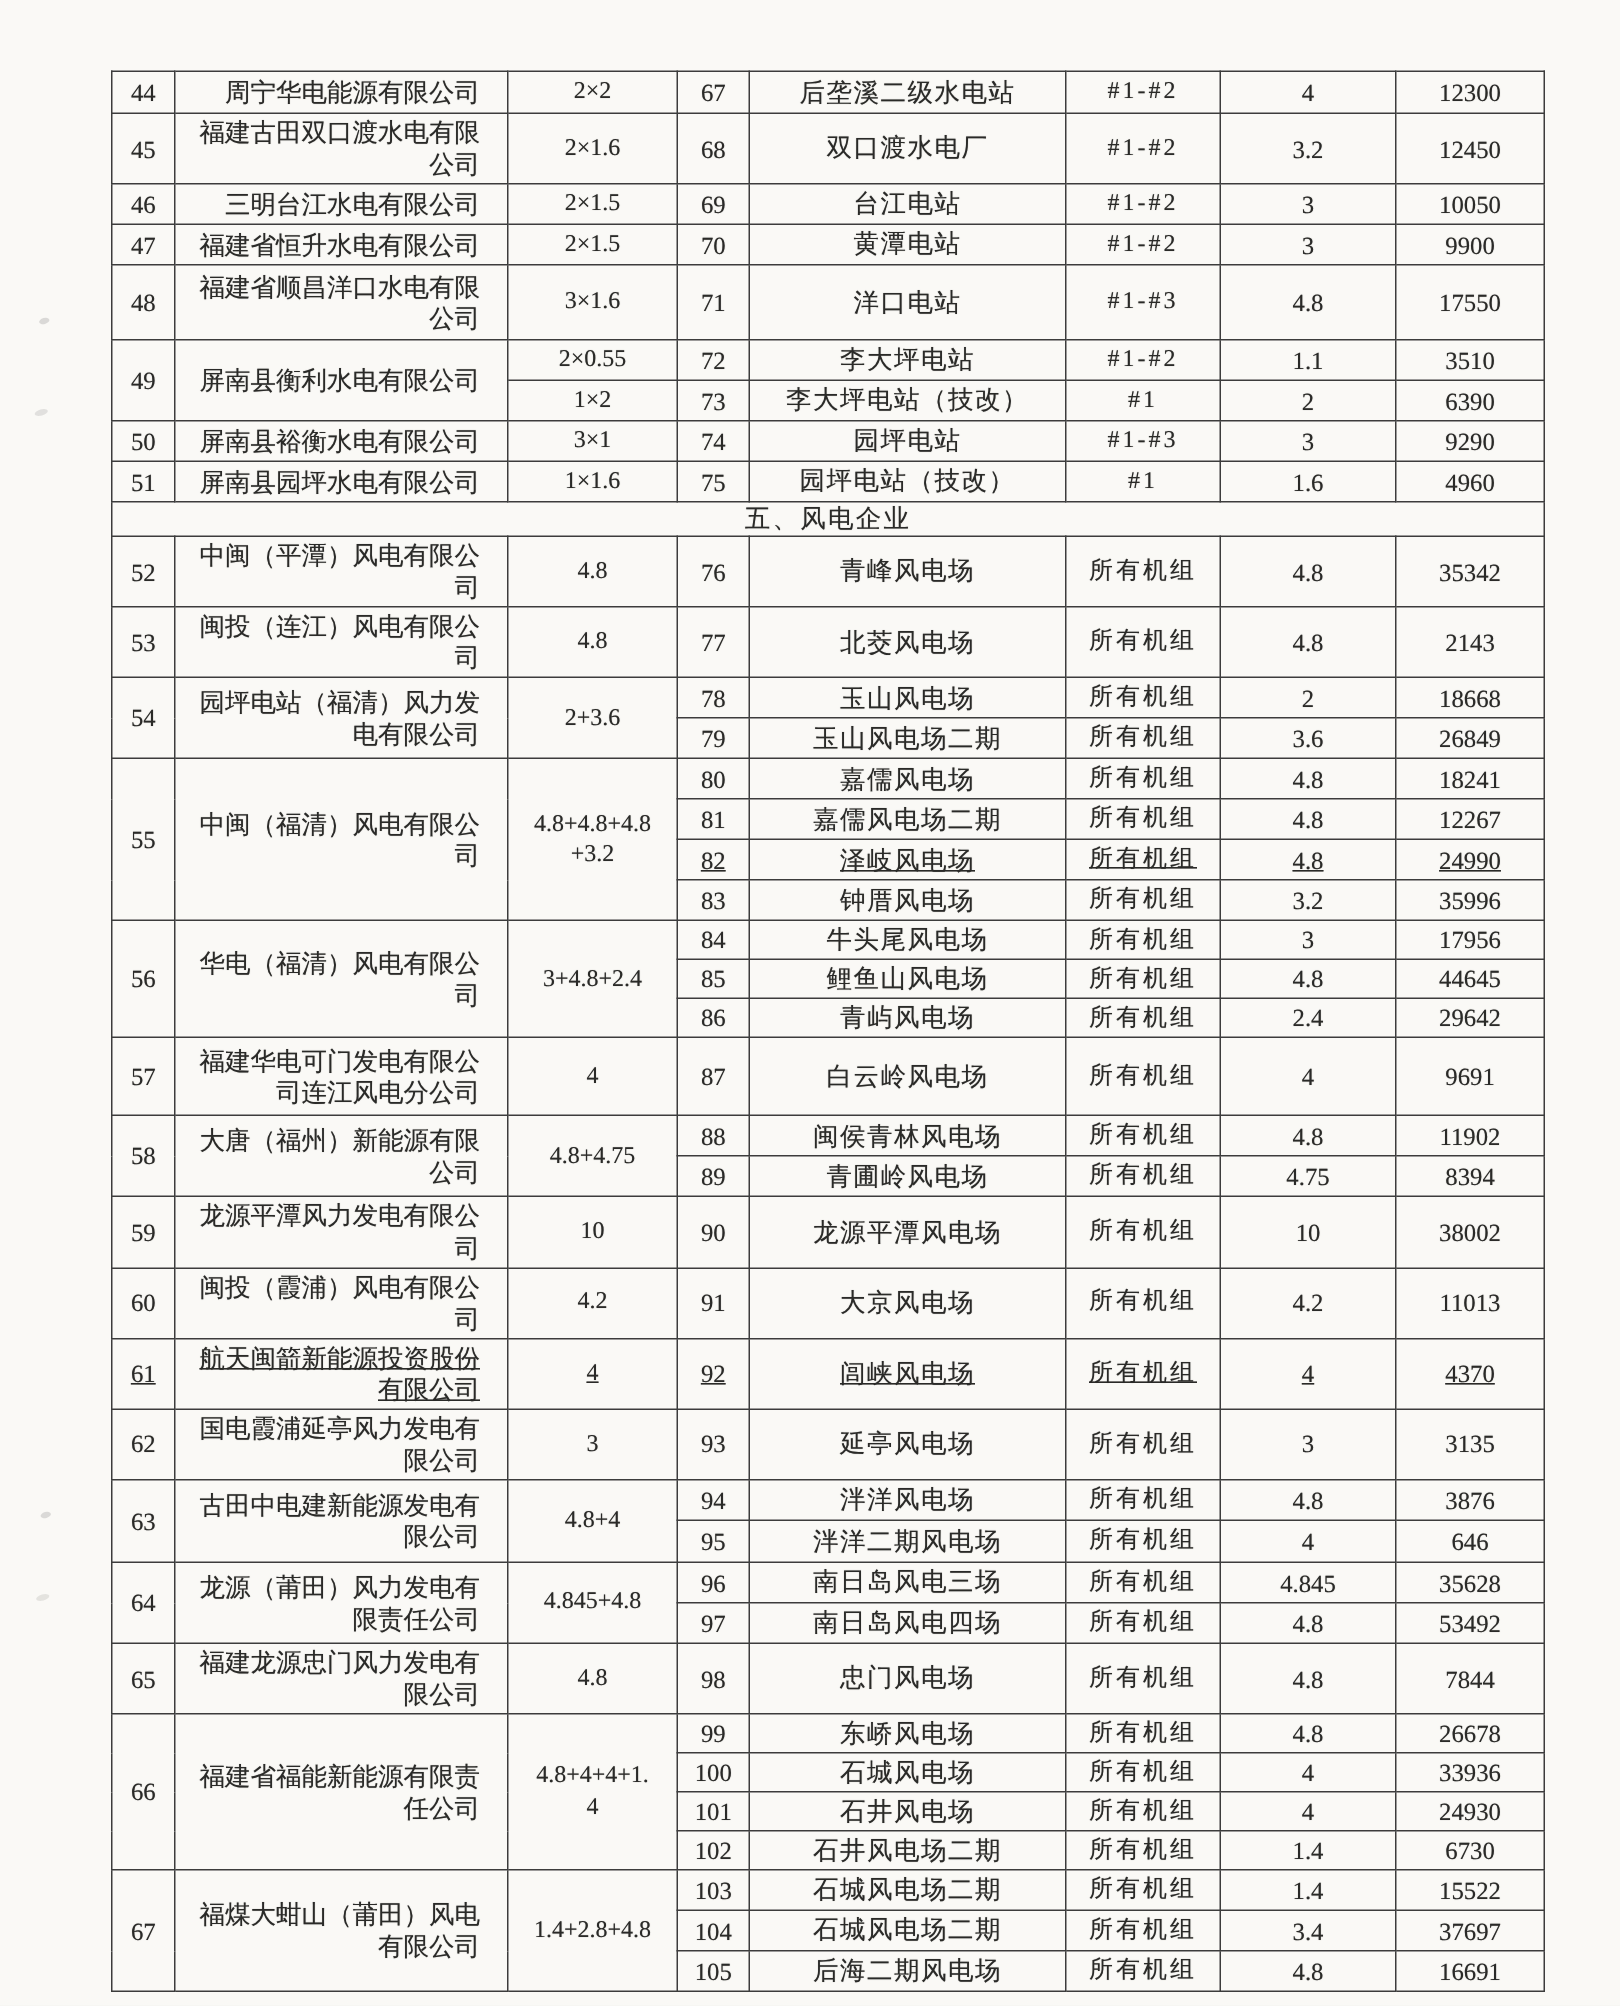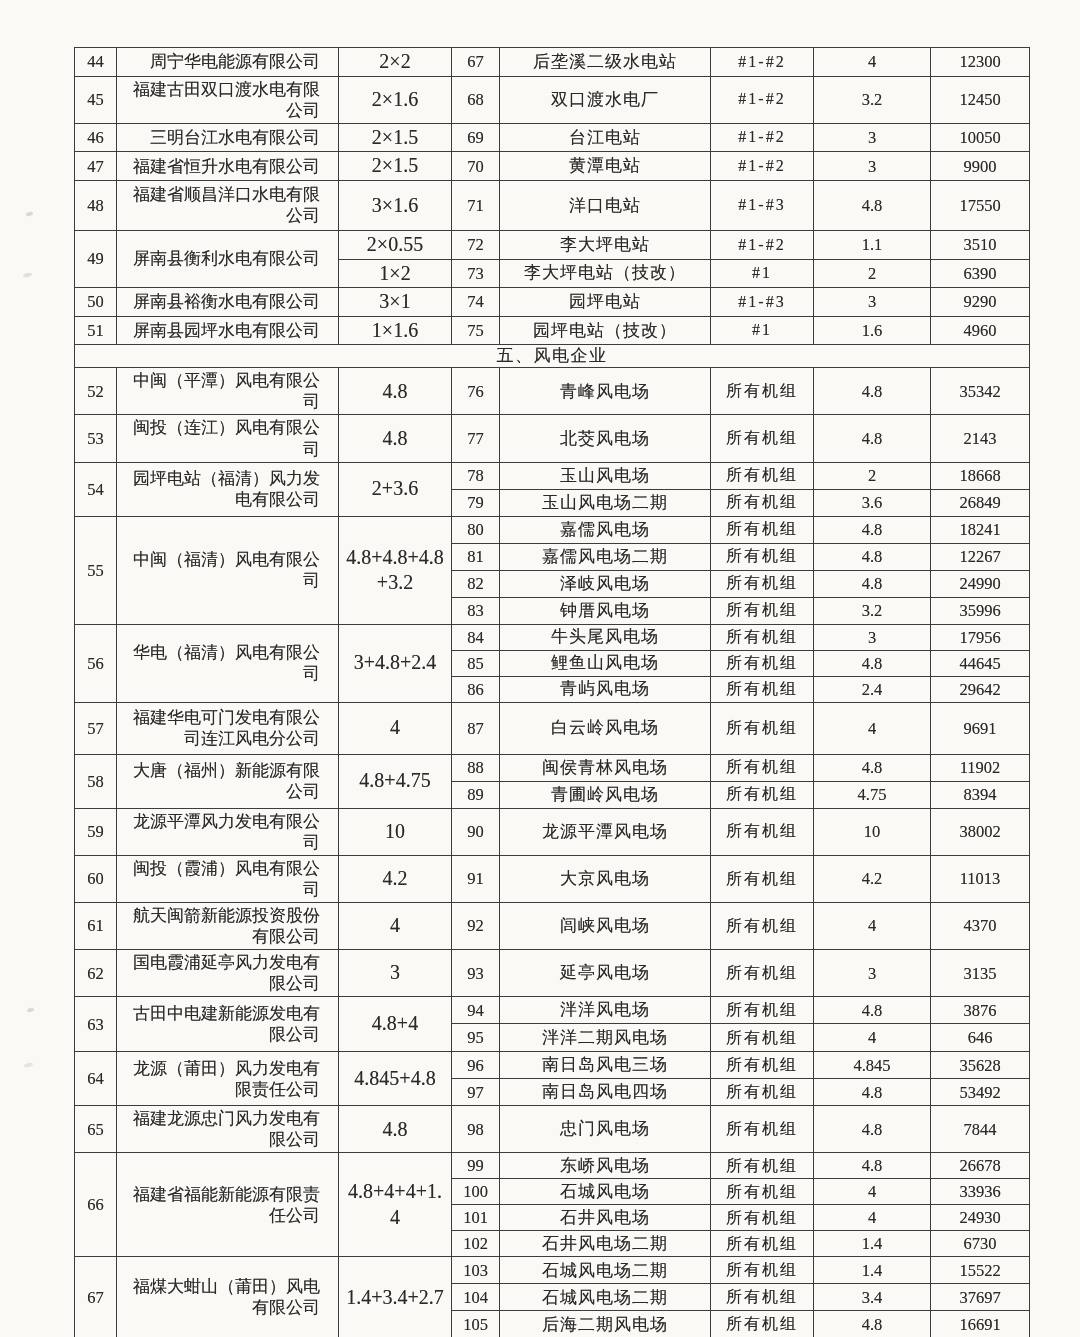--- a/index.html
+++ b/index.html
@@ -36,21 +36,21 @@
     overflow:hidden;
     text-shadow:0 0 .6px rgba(60,58,55,.55);
   }
   td.c-seq{font-size:16.5px;}
   td.c-company{
     text-align:right;
     padding:2px 18px 2px 9px;
     font-size:17px;line-height:1.24;
     word-break:break-all;
   }
-  td.c-cap{font-size:20px;white-space:pre-line;word-break:break-all;}
+  td.c-cap{font-size:16px;white-space:pre-line;word-break:break-all;}
   td.c-station{font-size:17px;letter-spacing:1px;margin-top:46px;}
   td.c-units{font-size:16px;letter-spacing:2px;padding:1px 0;}
   td.c-capv{font-size:16.5px;}
   td.c-energy{font-size:16.5px;}
   tr.wind td.c-energy{border-left-color:var(--accent-color,#57a7ba);}
   tr.section-row td{
     font-size:17px;letter-spacing:1.5px;
     text-align:center;padding:0;
   }
 </style>
@@ -214,21 +214,21 @@
           <td class="c-capv">4.8</td>
           <td class="c-energy">18241</td>
         </tr>
         <tr class="wind" style="height: 27px;">
           <td class="c-seq">81</td>
           <td class="c-station">嘉儒风电场二期</td>
           <td class="c-units">所有机组</td>
           <td class="c-capv">4.8</td>
           <td class="c-energy">12267</td>
         </tr>
-        <tr class="wind" style="height: 27px;">
+        <tr class="wind" style="height: 27px; text-decoration: underline;">
           <td class="c-seq">82</td>
           <td class="c-station">泽岐风电场</td>
           <td class="c-units">所有机组</td>
           <td class="c-capv">4.8</td>
           <td class="c-energy">24990</td>
         </tr>
         <tr class="wind" style="height: 27px;">
           <td class="c-seq">83</td>
           <td class="c-station">钟厝风电场</td>
           <td class="c-units">所有机组</td>
@@ -299,21 +299,21 @@
         <tr class="wind" style="height: 43px;">
           <td class="c-seq">60</td>
           <td class="c-company">闽投（霞浦）风电有限公司</td>
           <td class="c-cap">4.2</td>
           <td class="c-seq">91</td>
           <td class="c-station">大京风电场</td>
           <td class="c-units">所有机组</td>
           <td class="c-capv">4.2</td>
           <td class="c-energy">11013</td>
         </tr>
-        <tr class="wind" style="height: 44px;">
+        <tr class="wind" style="height: 44px; text-decoration: underline;">
           <td class="c-seq">61</td>
           <td class="c-company">航天闽箭新能源投资股份有限公司</td>
           <td class="c-cap">4</td>
           <td class="c-seq">92</td>
           <td class="c-station">闾峡风电场</td>
           <td class="c-units">所有机组</td>
           <td class="c-capv">4</td>
           <td class="c-energy">4370</td>
         </tr>
         <tr class="wind" style="height: 44px;">
@@ -398,21 +398,21 @@
         <tr class="wind" style="height: 26px;">
           <td class="c-seq">102</td>
           <td class="c-station">石井风电场二期</td>
           <td class="c-units">所有机组</td>
           <td class="c-capv">1.4</td>
           <td class="c-energy">6730</td>
         </tr>
         <tr class="wind" style="height: 27px;">
           <td class="c-seq" rowspan="3">67</td>
           <td class="c-company" rowspan="3">福煤大蚶山（莆田）风电有限公司</td>
-          <td class="c-cap" rowspan="3">1.4+3.4+2.7</td>
+          <td class="c-cap" rowspan="3">1.4+2.8+4.8</td>
           <td class="c-seq">103</td>
           <td class="c-station">石城风电场二期</td>
           <td class="c-units">所有机组</td>
           <td class="c-capv">1.4</td>
           <td class="c-energy">15522</td>
         </tr>
         <tr class="wind" style="height: 27px;">
           <td class="c-seq">104</td>
           <td class="c-station">石城风电场二期</td>
           <td class="c-units">所有机组</td>

